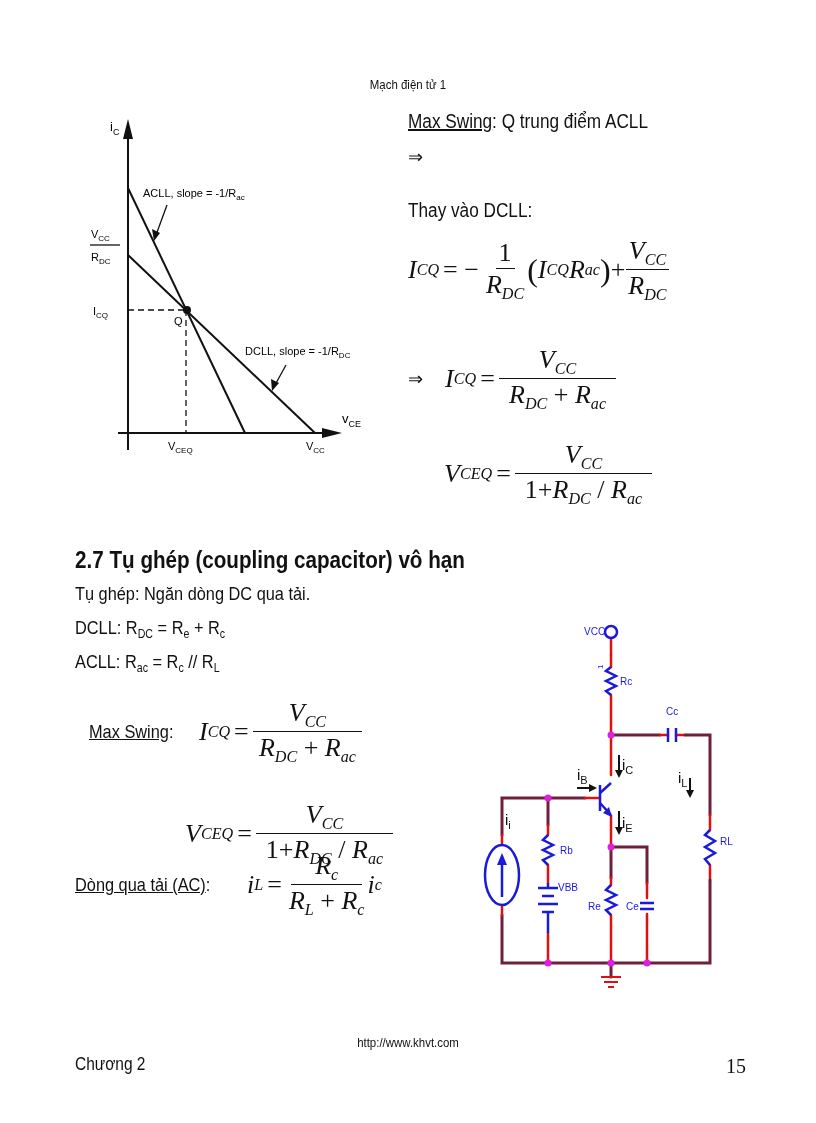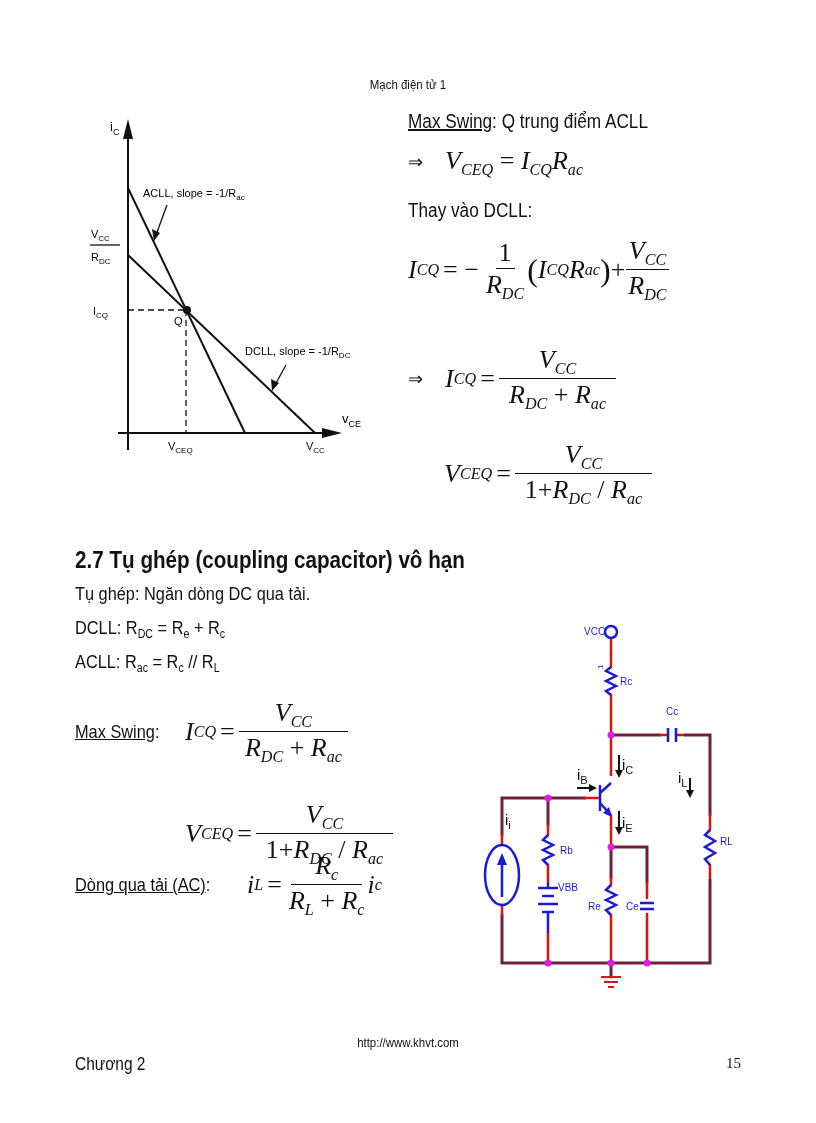--- a/index.html
+++ b/index.html
@@ -59,25 +59,20 @@
   <text x="78" y="345" font-size="11"><tspan>V</tspan><tspan dy="3" font-size="8">CEQ</tspan></text>
   <text x="216" y="345" font-size="11"><tspan>V</tspan><tspan dy="3" font-size="8">CC</tspan></text>
 </svg>
 
 <div class="abs narrow" style="left:408px;top:110px;font-size:20px">
   <span class="u">Max Swing</span><span>: Q trung điểm ACLL</span>
 </div>
 
 <div class="abs row" style="left:408px;top:146px;font-size:26px">
   <span style="font-size:18px;margin-right:22px">⇒</span>
-  <span class="m">
-    <span>V</span><sub>CEQ</sub>
-    <span class="r">=</span>
-    <span>I</span><sub>CQ</sub><span>R</span><sub>ac</sub>
-  </span>
 </div>
 
 <div class="abs narrow" style="left:408px;top:199px;font-size:20px">Thay vào DCLL:</div>
 
 <div class="abs row m" style="left:408px;top:236px;font-size:26px">
   <span>I</span>
     <sub>CQ</sub>
   <span class="r" style="margin:0 4px">= −</span>
   <span class="frac">
       <span class="num r">1</span>
@@ -121,21 +116,21 @@
 
 <div class="abs narrow" style="left:75px;top:546px;font-size:24px;font-weight:bold">2.7 Tụ ghép (coupling capacitor) vô hạn</div>
 <div class="abs narrow body-line" style="left:75px;top:583px">Tụ ghép: Ngăn dòng DC qua tải.</div>
 <div class="abs narrow body-line" style="left:75px;top:617px">
   <span>DCLL: R</span><sub>DC</sub><span> = R</span><sub>e</sub><span> + R</span><sub>c</sub>
 </div>
 <div class="abs narrow body-line" style="left:75px;top:651px">
   <span>ACLL: R</span><sub>ac</sub><span> = R</span><sub>c</sub><span> // R</span><sub>L</sub>
 </div>
 
-<div class="abs row" style="left:75px;top:698px">
+<div class="abs row" style="left:89px;top:698px">
   <span class="narrow body-line" style="width:110px"><span class="u">Max Swing</span><span>:</span></span>
   <span class="m row" style="font-size:26px">
     <span>I</span>
       <sub>CQ</sub>
     <span class="r" style="margin:0 4px">=</span>
     <span class="frac">
         <span class="num" style="padding:0 36px"><span>V</span><sub>CC</sub></span>
         <span class="den"><span>R</span><sub>DC</sub> <span class="r">+</span> <span>R</span><sub>ac</sub></span>
       </span>
   </span>
@@ -280,13 +275,13 @@
   <text x="35" y="210" font-size="15" fill="#111"><tspan>i</tspan><tspan dy="4" font-size="11">i</tspan></text>
   <text x="90" y="239" font-size="10" fill="#1a1adb">Rb</text>
   <text x="88" y="276" font-size="10" fill="#1a1adb">VBB</text>
   <text x="118" y="295" font-size="10" fill="#1a1adb">Re</text>
   <text x="156" y="295" font-size="10" fill="#1a1adb">Ce</text>
   <text x="250" y="230" font-size="10" fill="#1a1adb">RL</text>
 </svg>
 
 <div class="abs narrow" style="left:75px;top:1054px;font-size:18px">Chương 2</div>
 <div class="abs" style="left:0;width:816px;top:1035px;text-align:center;font-size:13px;transform:scaleX(0.88)">http://www.khvt.com</div>
-<div class="abs" style="left:726px;top:1055px;font-size:15px;font-family:'Liberation Serif',serif">15</div>
+<div class="abs" style="left:726px;top:1055px;font-size:20px;font-family:'Liberation Serif',serif">15</div>
 
 </body></html>

